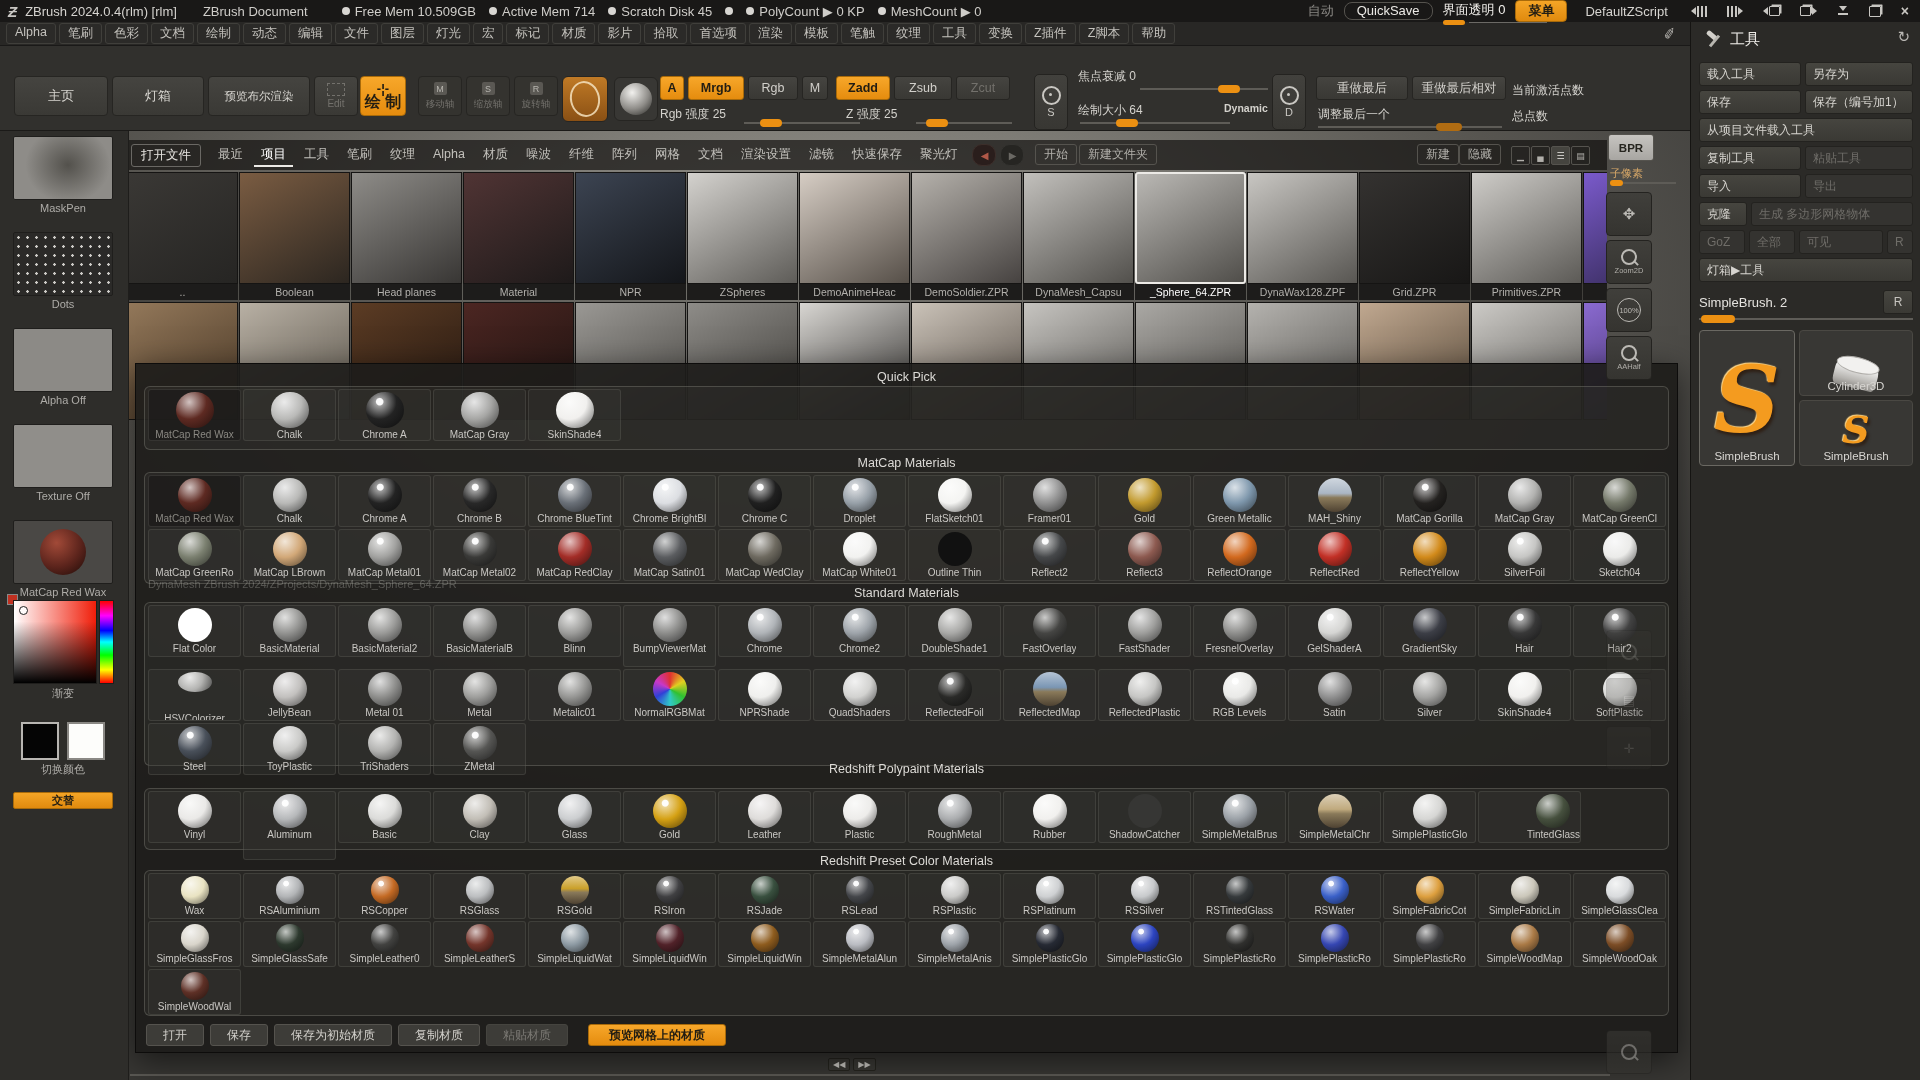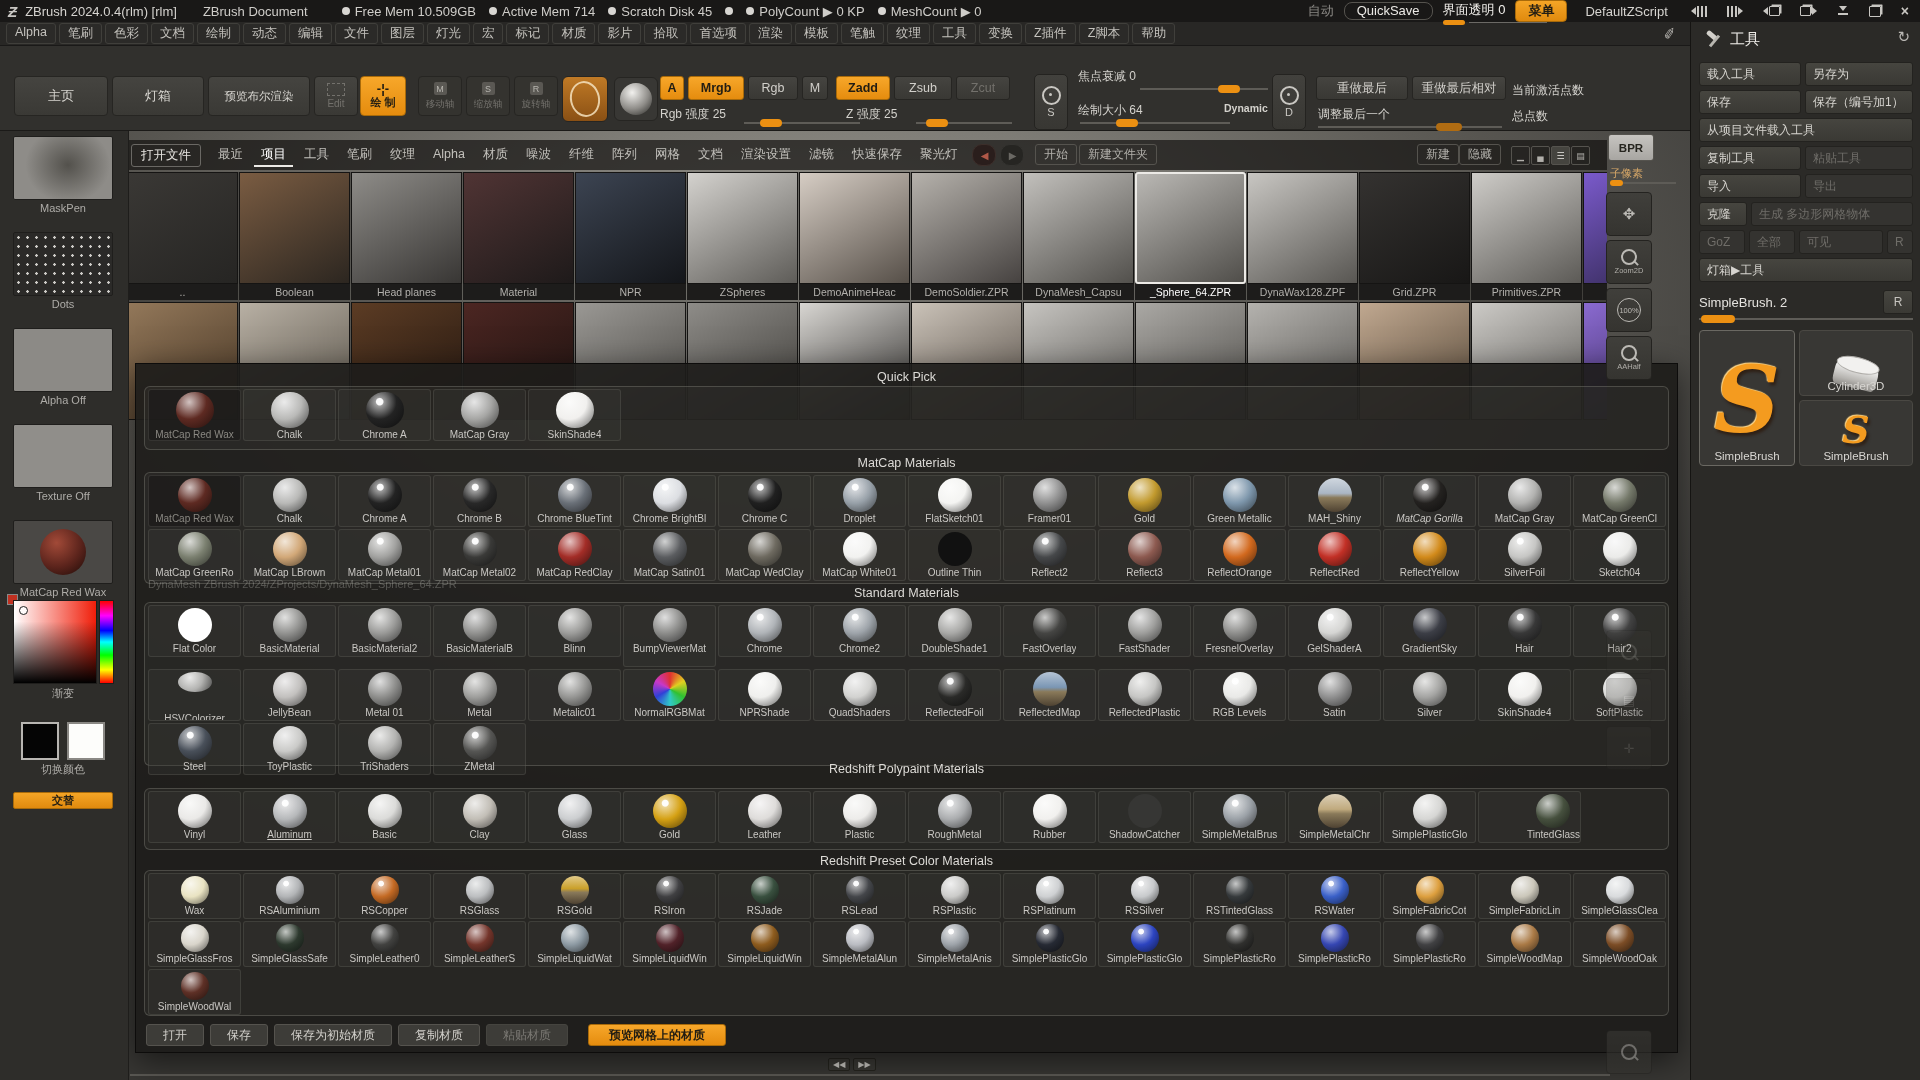--- a/index.html
+++ b/index.html
@@ -395,21 +395,21 @@
             <div class="mlabel">Gold</div>
           </div>
           <div class="mtile" style="height: 52px;">
             <div class="msphere" style="width: 34px; height: 34px; background: radial-gradient(circle at 35% 28%, rgb(219, 226, 232) 0%, rgb(126, 151, 172) 48%, rgb(57, 68, 77) 95%);"></div>
             <div class="mlabel">Green Metallic</div>
           </div>
           <div class="mtile" style="height: 52px;">
             <div class="msphere" style="width: 34px; height: 34px; background: linear-gradient(rgb(208, 215, 223) 0%, rgb(170, 182, 196) 45%, rgb(138, 122, 90) 58%, rgb(78, 66, 50) 100%);"></div>
             <div class="mlabel">MAH_Shiny</div>
           </div>
-          <div class="mtile" style="height: 52px; font-style: italic;">
+          <div class="mtile" style="height: 52px;">
             <div class="msphere" style="width: 34px; height: 34px; background: radial-gradient(circle at 36% 27%, rgba(255, 255, 255, 0.95) 0%, rgba(255, 255, 255, 0.95) 9%, rgba(255, 255, 255, 0) 12%), radial-gradient(circle at 35% 28%, rgb(194, 193, 193) 0%, rgb(36, 34, 32) 48%, rgb(16, 15, 14) 95%);"></div>
             <div class="mlabel">MatCap Gorilla</div>
           </div>
           <div class="mtile" style="height: 52px;">
             <div class="msphere" style="width: 34px; height: 34px; background: radial-gradient(circle at 35% 28%, rgb(233, 233, 233) 0%, rgb(178, 178, 176) 48%, rgb(80, 80, 79) 95%);"></div>
             <div class="mlabel">MatCap Gray</div>
           </div>
           <div class="mtile" style="height: 52px;">
             <div class="msphere" style="width: 34px; height: 34px; background: radial-gradient(circle at 35% 28%, rgb(216, 217, 213) 0%, rgb(117, 121, 106) 48%, rgb(53, 54, 48) 95%);"></div>
             <div class="mlabel">MatCap GreenCl</div>
@@ -638,21 +638,21 @@
         </div>
     </div>
 
     <div class="sec-title" style="top:398px;">Redshift Polypaint Materials</div>
     <div class="sec-box" style="top:424px;height:62px;">
       <div class="mrow">
           <div class="mtile" style="height: 52px;">
             <div class="msphere" style="width: 34px; height: 34px; background: radial-gradient(circle at 35% 28%, rgb(249, 249, 248) 0%, rgb(234, 233, 231) 48%, rgb(105, 105, 104) 95%);"></div>
             <div class="mlabel">Vinyl</div>
           </div>
-          <div class="mtile" style="height: 52px; text-decoration: underline;">
+          <div class="mtile" style="height: 69px;">
             <div class="msphere" style="width: 34px; height: 34px; background: radial-gradient(circle at 36% 27%, rgba(255, 255, 255, 0.95) 0%, rgba(255, 255, 255, 0.95) 9%, rgba(255, 255, 255, 0) 12%), radial-gradient(circle at 35% 28%, rgb(235, 235, 236) 0%, rgb(182, 184, 186) 48%, rgb(82, 83, 84) 95%);"></div>
             <div class="mlabel">Aluminum</div>
           </div>
           <div class="mtile" style="height: 52px;">
             <div class="msphere" style="width: 34px; height: 34px; background: radial-gradient(circle at 35% 28%, rgb(245, 245, 244) 0%, rgb(219, 219, 217) 48%, rgb(99, 99, 98) 95%);"></div>
             <div class="mlabel">Basic</div>
           </div>
           <div class="mtile" style="height: 52px;">
             <div class="msphere" style="width: 34px; height: 34px; background: radial-gradient(circle at 35% 28%, rgb(238, 237, 235) 0%, rgb(194, 190, 182) 48%, rgb(87, 85, 82) 95%);"></div>
             <div class="mlabel">Clay</div>
@@ -996,21 +996,21 @@
   <div class="shelf">
     <div class="big-btn" style="left:14px;width:94px;">主页</div>
     <div class="big-btn" style="left:112px;width:92px;">灯箱</div>
     <div class="big-btn" style="left:208px;width:102px;font-size:11.5px;">预览布尔渲染</div>
     <div class="big-btn two-line dimtxt" style="left:314px;width:44px;">
       <span style="width:16px;height:11px;border:1px dashed #73716c;"></span>
       <span style="font-size:10px;">Edit</span>
     </div>
     <div class="big-btn two-line orange" style="left:360px;width:46px;">
       <span style="font-size:13px;line-height:10px;">-¦-</span>
-      <span style="font-size:11px;">绘 制</span>
+      <span style="font-size:16px;">绘 制</span>
     </div>
     <div class="big-btn two-line" style="left:418px;width:44px;background:#34332f;">
       <span class="chip">M</span>
         <span class="gizmo-label">移动轴</span>
     </div>
     <div class="big-btn two-line" style="left:466px;width:44px;background:#34332f;">
       <span class="chip">S</span>
         <span class="gizmo-label">缩放轴</span>
     </div>
     <div class="big-btn two-line" style="left:514px;width:44px;background:#34332f;">

